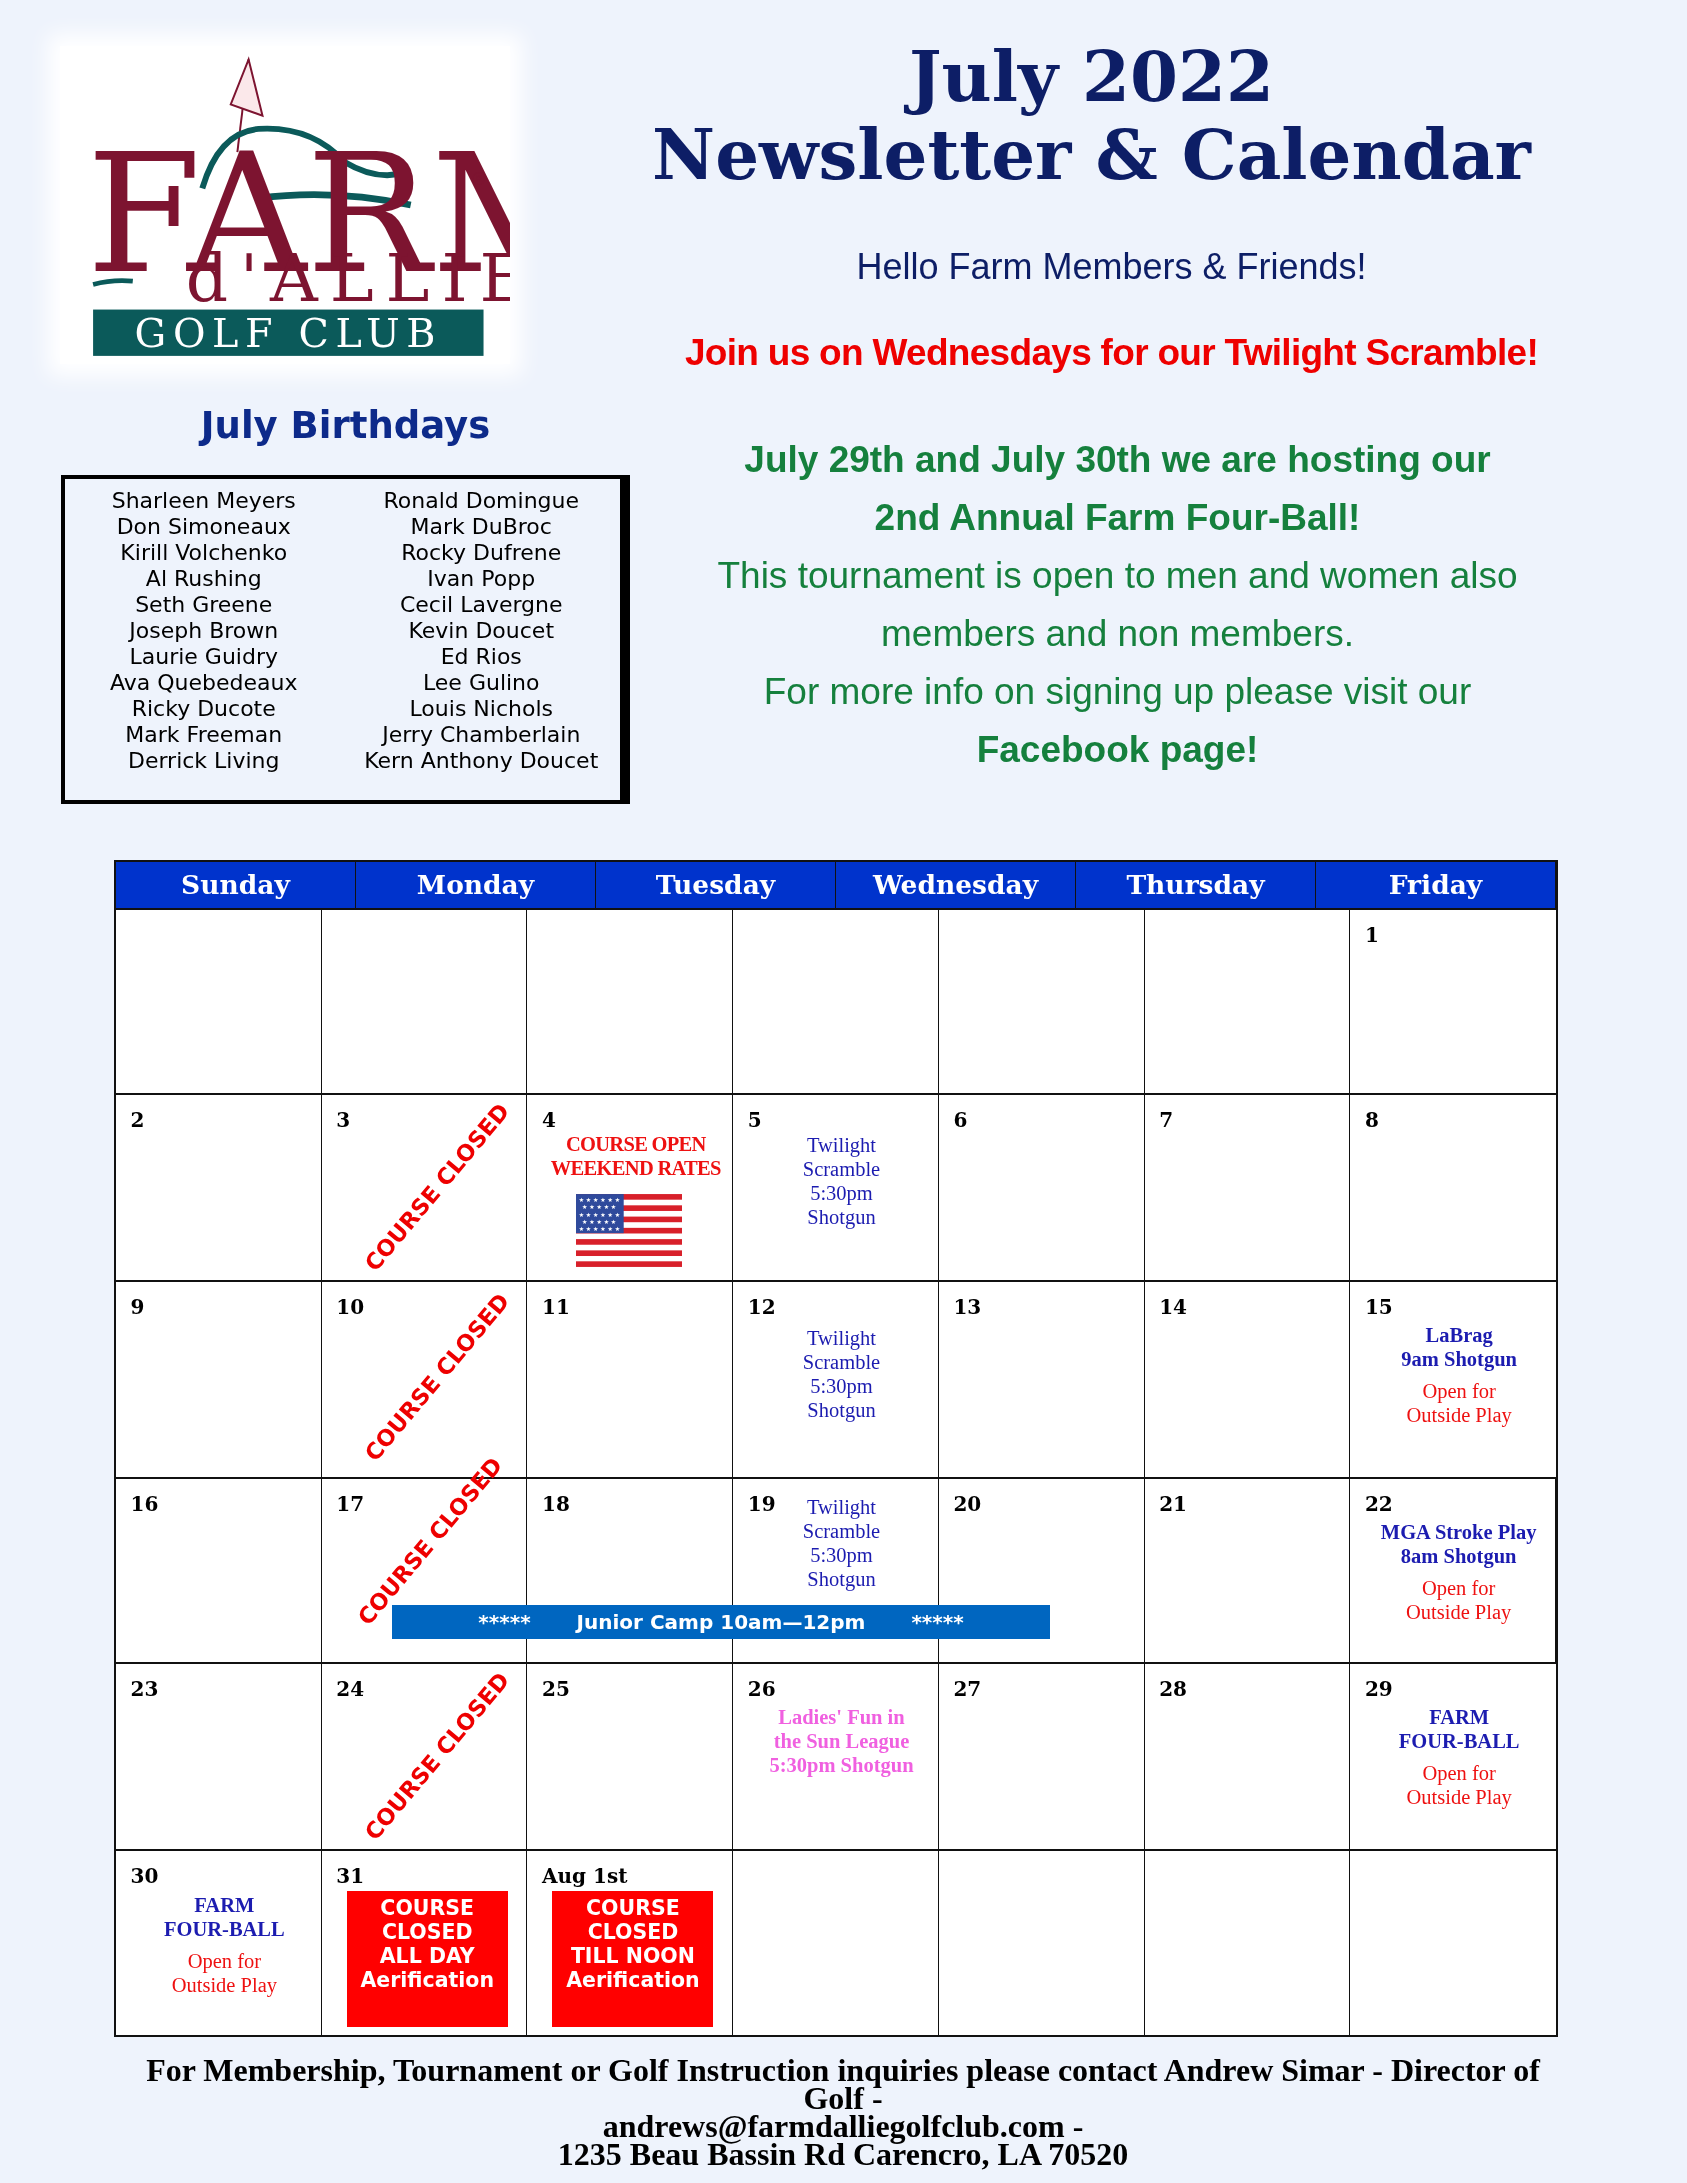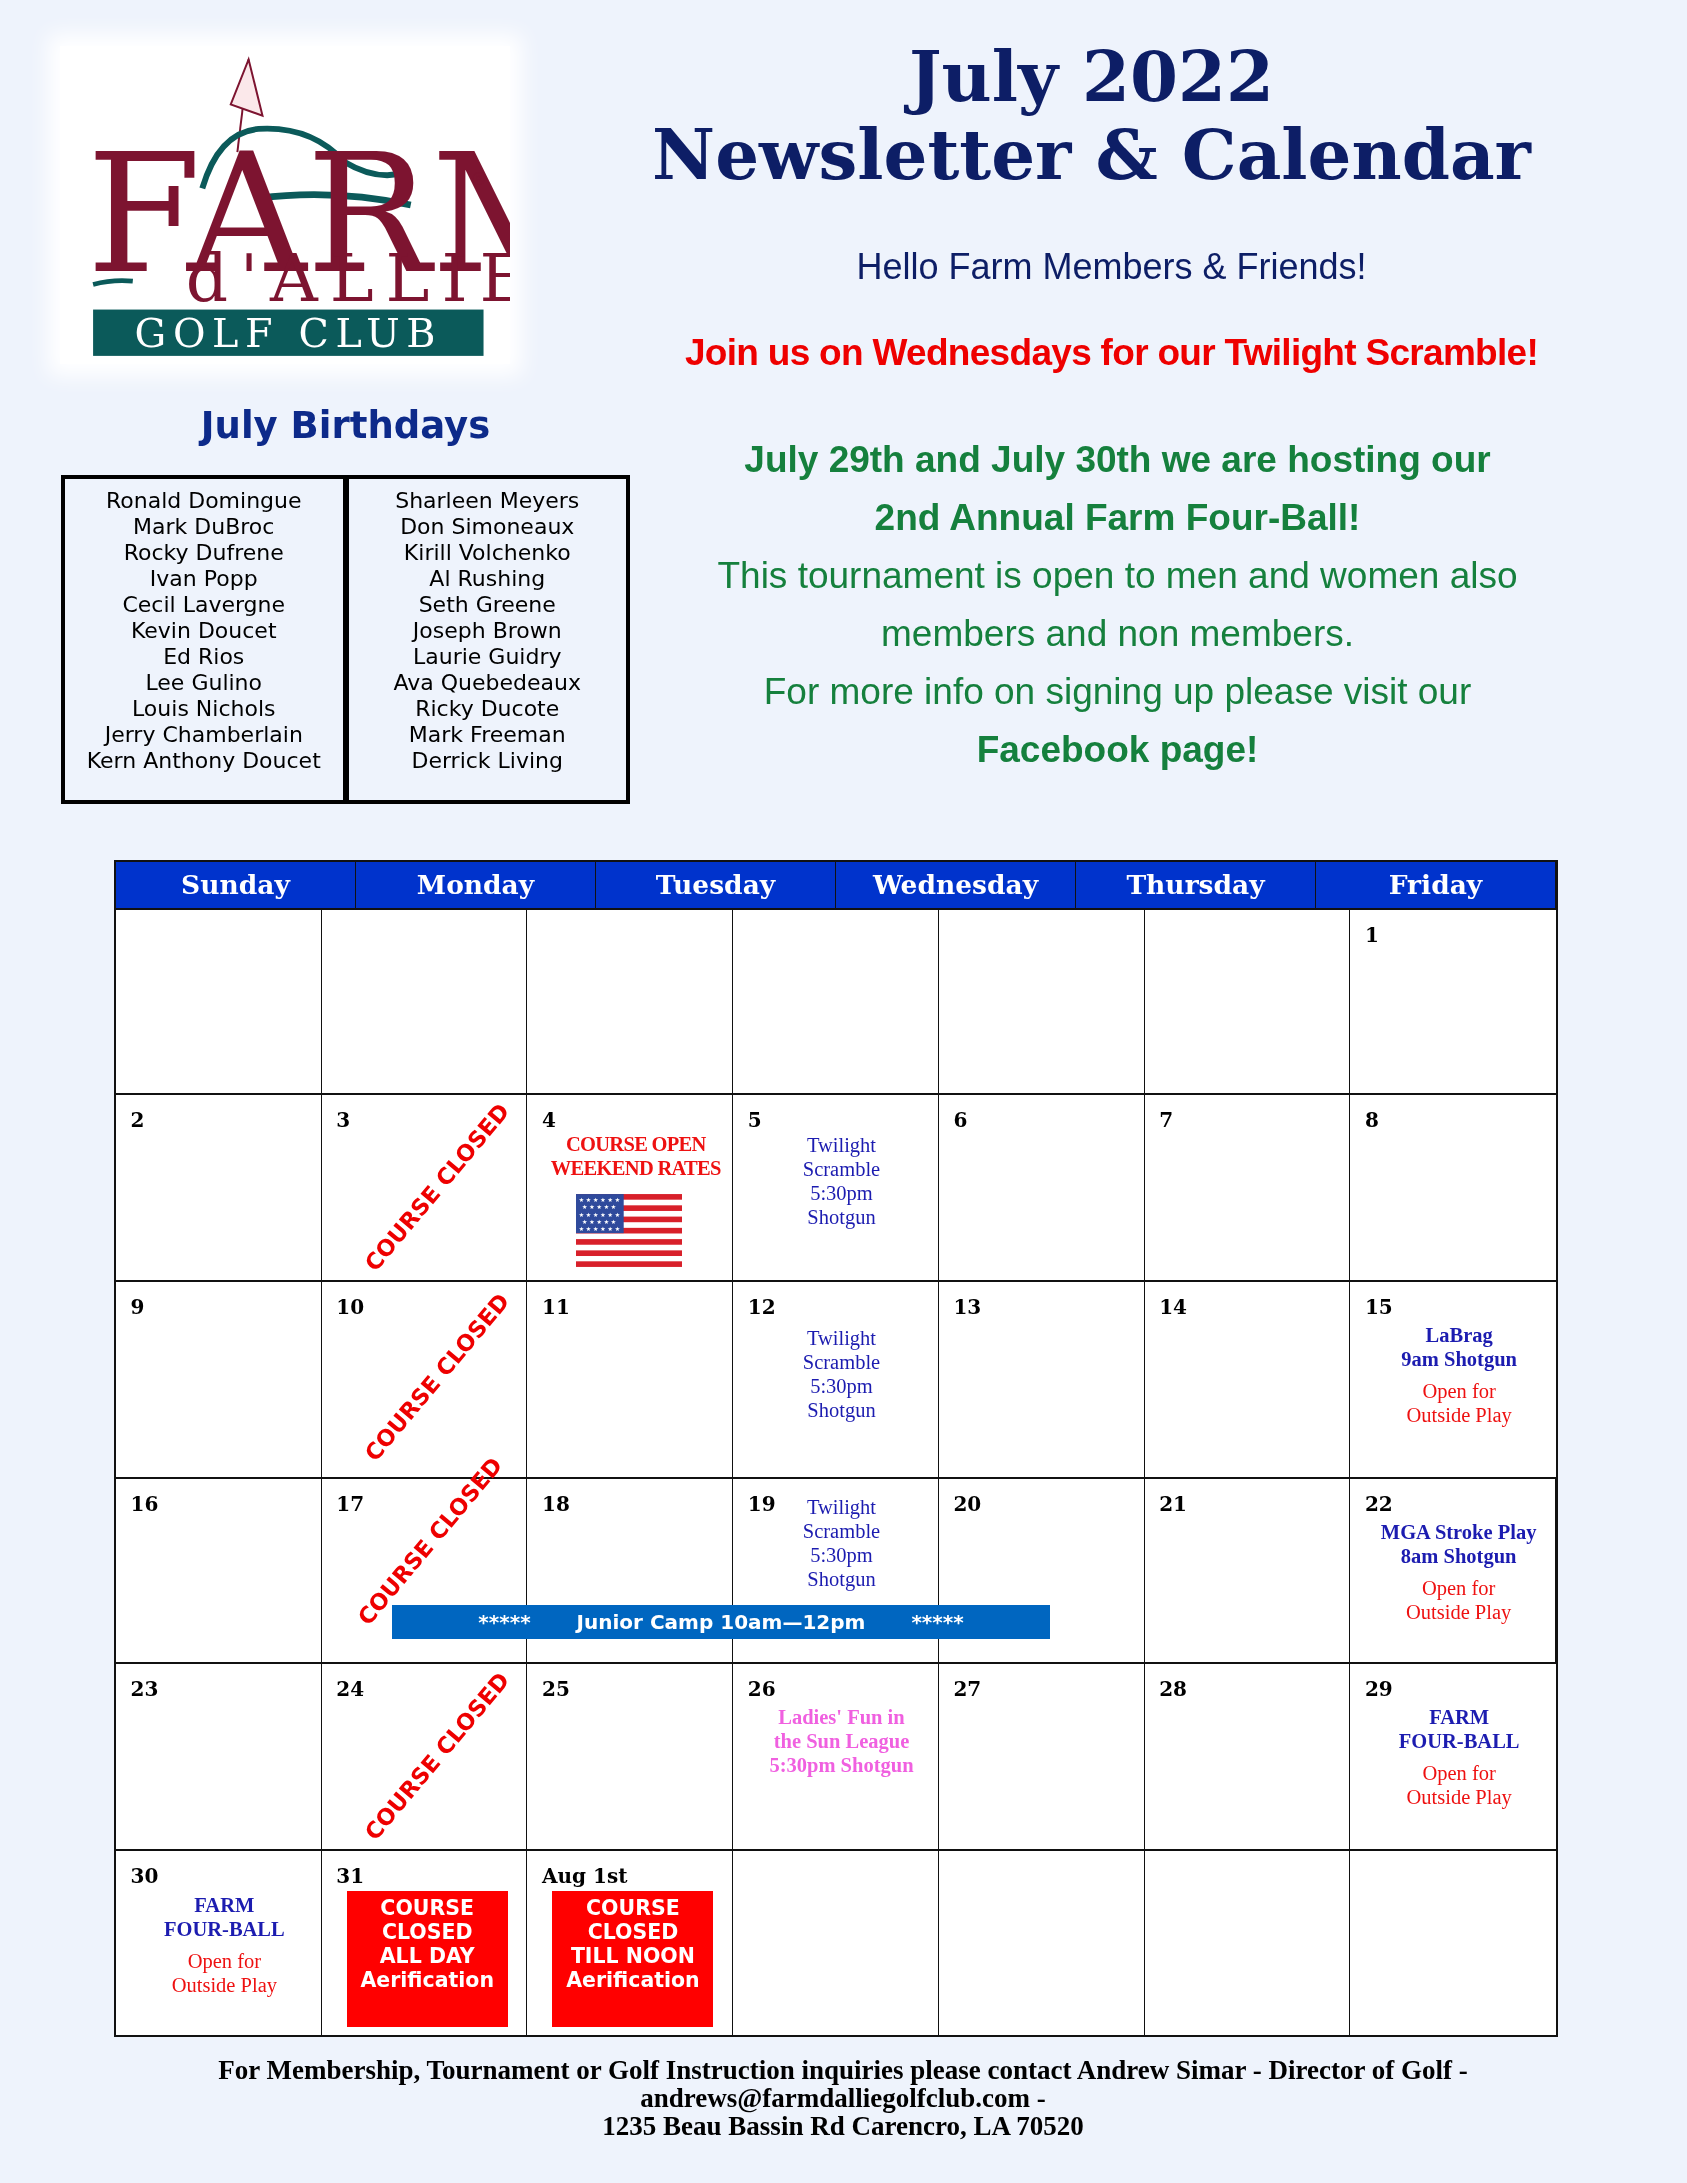--- a/index.html
+++ b/index.html
@@ -38,21 +38,21 @@
   .ev.blue-b { color: #1c1cb0; font-size: 20.5px; line-height: 24px; font-weight: bold; }
   .ev.red { color: #ee1111; font-size: 20.5px; line-height: 24px; }
   .ev.red-b { color: #ee1111; font-size: 20.5px; line-height: 24px; font-weight: bold; letter-spacing: -0.7px; }
   .ev.pink { color: #f060e0; font-size: 20.5px; line-height: 24px; font-weight: bold; }
   .closed-diag { position: absolute; left: 13.2px; top: 112px; width: 192px; text-align: center; color: #ee0000; font-family: "DejaVu Sans", sans-serif; font-size: 22.5px; font-weight: bold; transform: rotate(-50deg); white-space: nowrap; }
   .red-box { position: absolute; left: 25px; top: 40px; width: 161px; height: 136px; background: #ff0000; color: #fff; font-family: "DejaVu Sans", sans-serif; font-weight: bold; font-size: 20.5px; line-height: 24px; text-align: center; padding-top: 5.3px; }
   .flag { position: absolute; left: 49px; top: 99px; width: 106px; height: 73px; }
   .camp-bar { position: absolute; left: 276px; top: 126px; width: 658px; height: 34px; background: #0066c0; color: #fff; font-family: "DejaVu Sans", sans-serif; font-weight: bold; font-size: 20px; line-height: 34px; display: flex; justify-content: center; gap: 46px; z-index: 2; }
 
   
-  .footer { position: absolute; left: 132px; top: 2056px; width: 1422px; text-align: center; font-family: "Liberation Serif", serif; font-weight: bold; font-size: 27px; line-height: 28px; color: #000; }
+  .footer { position: absolute; left: 132px; top: 2056px; width: 1422px; text-align: center; font-family: "Liberation Serif", serif; font-weight: bold; font-size: 32px; line-height: 28px; color: #000; }
 </style>
 </head>
 <body>
 
 <div class="logo">
   <svg viewBox="0 0 680 480">
 
     <line x1="285" y1="20" x2="268" y2="160" stroke="#7d1430" stroke-width="3"></line>
     <polygon points="285,20 306,105 258,88" fill="#fbe8ea" stroke="#7d1430" stroke-width="3"></polygon>
 
@@ -78,45 +78,45 @@
   <div class="b">July 29th and July 30th we are hosting our</div>
   <div class="b">2nd Annual Farm Four-Ball!</div>
   <div>This tournament is open to men and women also</div>
   <div>members and non members.</div>
   <div>For more info on signing up please visit our</div>
   <div class="b">Facebook page!</div>
 </div>
 
 <div class="bday-title">July Birthdays</div>
 <div class="bday-box">
+  <div class="bday-col">
+    <div>Sharleen Meyers</div>
+    <div>Don Simoneaux</div>
+    <div>Kirill Volchenko</div>
+    <div>Al Rushing</div>
+    <div>Seth Greene</div>
+    <div>Joseph Brown</div>
+    <div>Laurie Guidry</div>
+    <div>Ava Quebedeaux</div>
+    <div>Ricky Ducote</div>
+    <div>Mark Freeman</div>
+    <div>Derrick Living</div>
+  </div>
   <div class="bday-col left">
     <div>Ronald Domingue</div>
     <div>Mark DuBroc</div>
     <div>Rocky Dufrene</div>
     <div>Ivan Popp</div>
     <div>Cecil Lavergne</div>
     <div>Kevin Doucet</div>
     <div>Ed Rios</div>
     <div>Lee Gulino</div>
     <div>Louis Nichols</div>
     <div>Jerry Chamberlain</div>
     <div>Kern Anthony Doucet</div>
-  </div>
-  <div class="bday-col">
-    <div>Sharleen Meyers</div>
-    <div>Don Simoneaux</div>
-    <div>Kirill Volchenko</div>
-    <div>Al Rushing</div>
-    <div>Seth Greene</div>
-    <div>Joseph Brown</div>
-    <div>Laurie Guidry</div>
-    <div>Ava Quebedeaux</div>
-    <div>Ricky Ducote</div>
-    <div>Mark Freeman</div>
-    <div>Derrick Living</div>
   </div>
 </div>
 
 <div class="cal">
   <div class="cal-head">
     <div>Sunday</div>
     <div>Monday</div>
     <div>Tuesday</div>
     <div>Wednesday</div>
     <div>Thursday</div>

